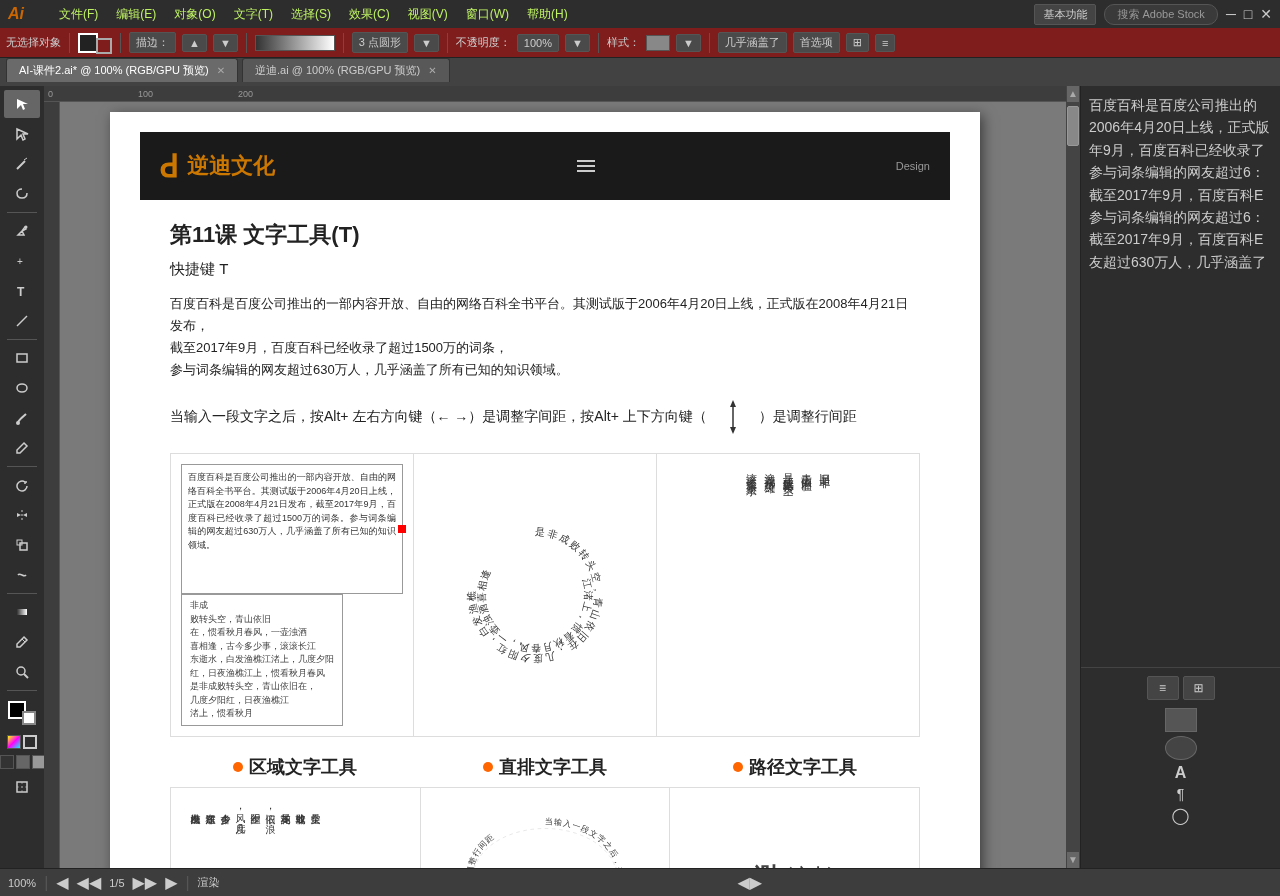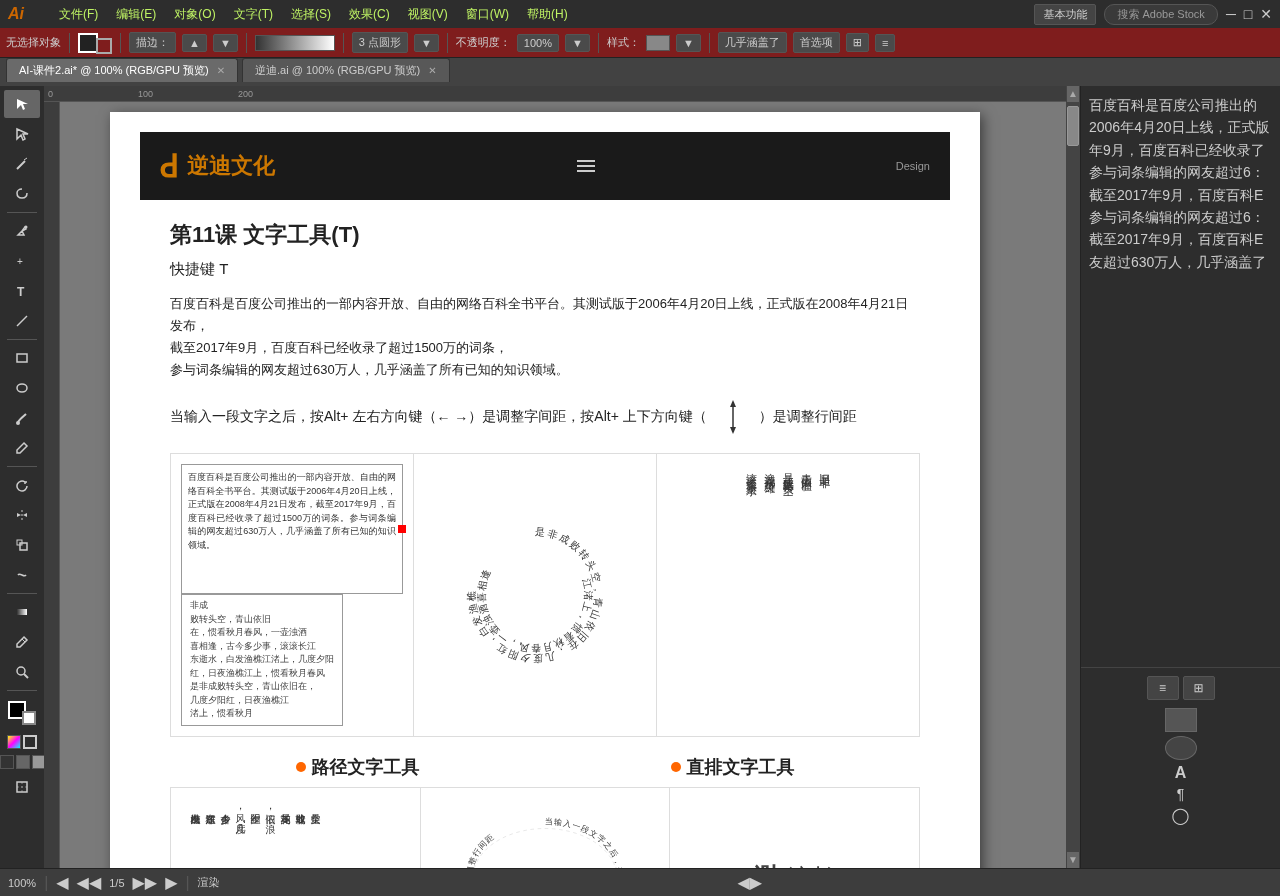--- a/index.html
+++ b/index.html
@@ -594,25 +594,29 @@
               <div style="writing-mode:vertical-rl;text-orientation:mixed;font-size:11px;color:#333;line-height:1.3;letter-spacing:2px;">是非成败转头空</div>
               <div style="writing-mode:vertical-rl;text-orientation:mixed;font-size:11px;color:#333;line-height:1.3;letter-spacing:2px;">青山依旧在</div>
               <div style="writing-mode:vertical-rl;text-orientation:mixed;font-size:11px;color:#333;line-height:1.3;letter-spacing:2px;">旧是非</div>
             </div>
           </div>
         </div>
 
         <div class="labels-row">
           <div class="label-cell">
             <span class="orange-dot"></span>
-            <span class="demo-title">路径文字工具</span>
+            <span class="demo-title">区域文字工具</span>
           </div>
           <div class="label-cell">
             <span class="orange-dot"></span>
             <span class="demo-title">直排文字工具</span>
+          </div>
+          <div class="label-cell">
+            <span class="orange-dot"></span>
+            <span class="demo-title">路径文字工具</span>
           </div>
         </div>
 
         <div class="demo-grid2" style="display:flex;border:1px solid #ddd;min-height:180px;">
 
           <div class="demo-cell" style="flex:1;border-right:1px solid #ddd;">
             <div style="display:flex;flex-direction:row;gap:2px;height:160px;width:100%;padding:8px;">
               <div style="writing-mode:vertical-rl;text-orientation:mixed;font-size:10px;color:#333;line-height:1.3;">白发渔樵</div>
               <div style="writing-mode:vertical-rl;text-orientation:mixed;font-size:10px;color:#333;line-height:1.3;">雄江东逝</div>
               <div style="writing-mode:vertical-rl;text-orientation:mixed;font-size:10px;color:#333;line-height:1.3;">古今多少</div>

